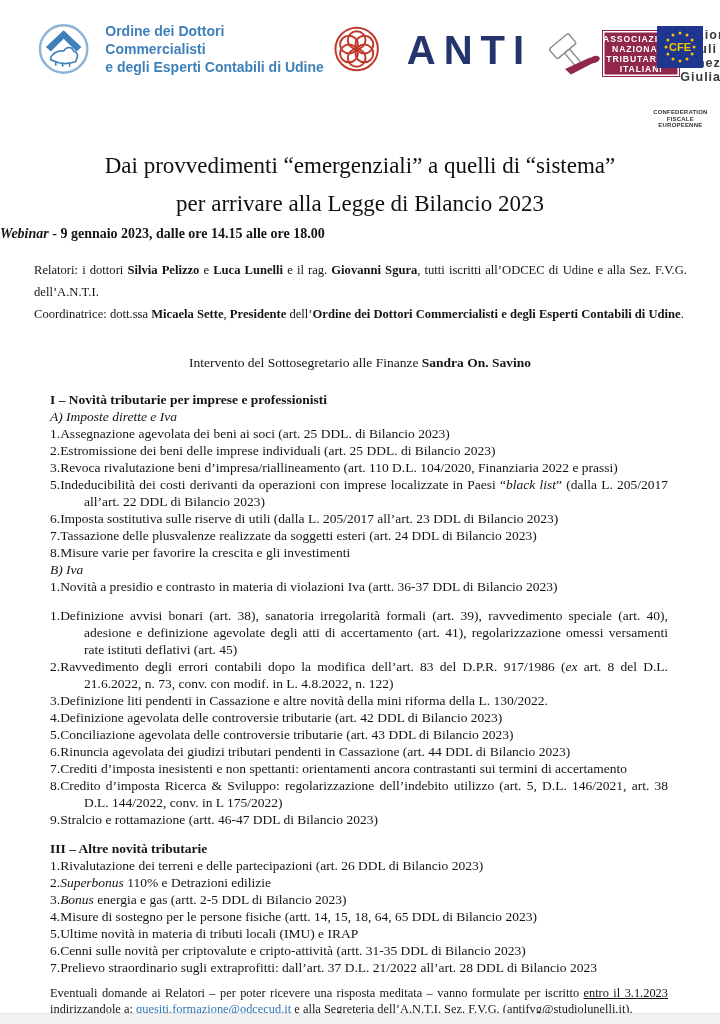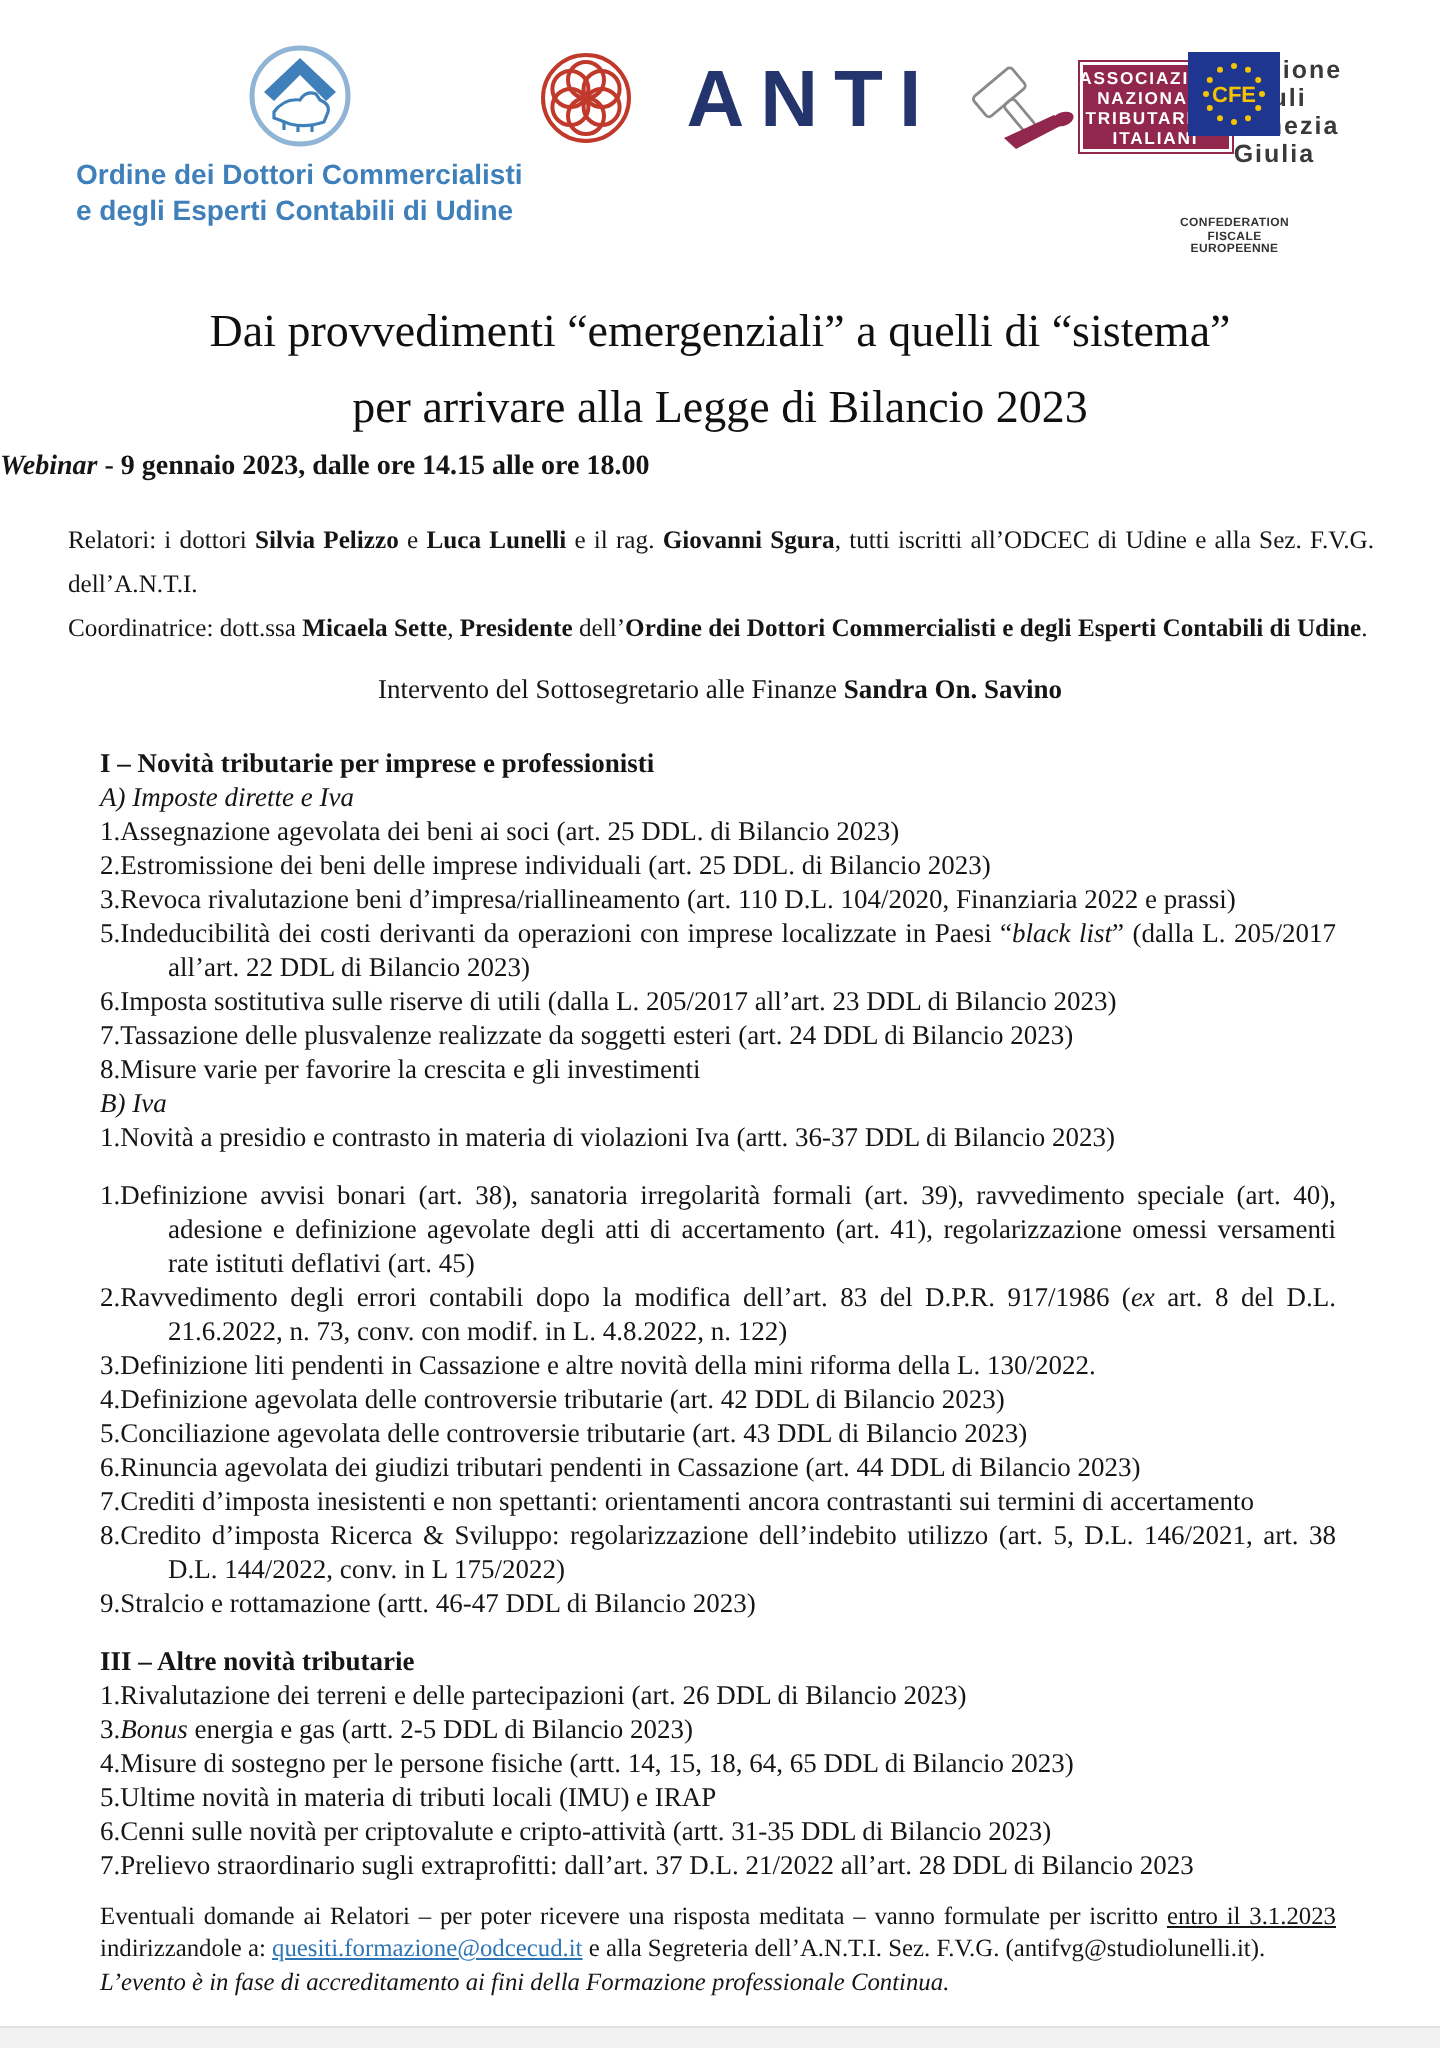--- a/index.html
+++ b/index.html
@@ -5,21 +5,21 @@
   :root{
     --odcec-blue:#4080ba; --rosette-red:#c0392b; --anti-navy:#24356e;
     --banner-maroon:#92274d; --cfe-blue:#1f3690; --cfe-yellow:#f5c400;
     --link-blue:#2e75b6;
   }
   html,body{margin:0;padding:0;background:#ffffff;}
   .page{position:relative;width:720px;height:1024px;background:#fff;overflow:hidden;
         font-family:"Liberation Serif", serif;color:#151515;}
   
   .header{display:flex;align-items:flex-start;padding:22px 12px 0 38px;}
-  .odcec{display:flex;align-items:center;gap:4px;flex-direction:column;}
+  .odcec{display:flex;align-items:center;gap:16px;}
   .odcec-text{color:var(--odcec-blue);font-family:"Liberation Sans",sans-serif;
               font-weight:bold;font-size:14px;line-height:18px;}
   .rosette{margin-left:8px;margin-top:3px;}
   .anti{margin-left:26px;display:flex;flex-direction:row;align-items:center;width:234px;}
   .anti-top{display:flex;align-items:flex-start;gap:6px;height:44px;}
   .anti-word{font-family:"Liberation Sans",sans-serif;font-weight:bold;color:var(--anti-navy);
              font-size:40px;line-height:38px;letter-spacing:8px;}
   .anti-banner{margin-top:1px;width:100%;box-sizing:border-box;background:var(--banner-maroon);
                box-shadow:inset 0 0 0 1.5px #fff;border:1px solid var(--banner-maroon);
                color:#fff;font-family:"Liberation Sans",sans-serif;font-size:8.6px;font-weight:bold;
@@ -28,21 +28,21 @@
                 font-size:12.5px;color:#3a3a3a;letter-spacing:1px;}
   .cfe{margin-left:12px;display:flex;flex-direction:column;align-items:center;width:56px;margin-top:4px;gap:38px;}
   .cfe-caption{margin-top:3px;font-family:"Liberation Sans",sans-serif;font-weight:bold;
                font-size:6px;line-height:6.5px;color:#333;text-align:center;letter-spacing:0.2px;}
   
   .title{margin-top:18px;text-align:center;font-size:23px;line-height:38px;color:#101010;}
   .subtitle{margin-top:3px;font-size:14px;}
   
   .speakers{margin:17px 33px 0 34px;font-size:12.6px;line-height:22px;}
   .justify-full{text-align:justify;text-align-last:justify;}
-  .intervento{margin-top:12px;text-align:center;font-size:13.5px;}
+  .intervento{margin-top:30px;text-align:center;font-size:13.5px;}
   
   .sections{margin:20px 52px 0 50px;font-size:13.5px;line-height:17px;}
   .sec + .sec{margin-top:12px;}
   .sec-h{font-weight:bold;}
   .item{padding-left:34px;text-indent:-34px;text-align:justify;}
   .item.sub{font-style:italic;}
   
   .footer{margin:9px 52px 0 50px;font-size:12.4px;line-height:16.5px;}
   .fpara.justify{text-align:justify;}
   .page-edge{position:absolute;left:0;bottom:0;width:100%;height:10px;background:#f2f2f2;
@@ -159,20 +159,21 @@
         <div class="item"><span>4.Definizione agevolata delle controversie tributarie (art. 42 DDL di Bilancio 2023)</span></div>
         <div class="item"><span>5.Conciliazione agevolata delle controversie tributarie (art. 43 DDL di Bilancio 2023)</span></div>
         <div class="item"><span>6.Rinuncia agevolata dei giudizi tributari pendenti in Cassazione (art. 44 DDL di Bilancio 2023)</span></div>
         <div class="item"><span>7.Crediti d’imposta inesistenti e non spettanti: orientamenti ancora contrastanti sui termini di accertamento</span></div>
         <div class="item"><span>8.Credito d’imposta Ricerca &amp; Sviluppo: regolarizzazione dell’indebito utilizzo (art. 5, D.L. 146/2021, art. 38 D.L. 144/2022, conv. in L 175/2022)</span></div>
         <div class="item"><span>9.Stralcio e rottamazione (artt. 46-47 DDL di Bilancio 2023)</span></div>
       </div>
       <div class="sec">
         <div class="sec-h">III – Altre novità tributarie</div>
         <div class="item"><span>1.Rivalutazione dei terreni e delle partecipazioni (art. 26 DDL di Bilancio 2023)</span></div>
+        <div class="item"><span>2.</span><span class="i">Superbonus</span><span> 110% e Detrazioni edilizie</span></div>
         <div class="item"><span>3.</span><span class="i">Bonus</span><span> energia e gas (artt. 2-5 DDL di Bilancio 2023)</span></div>
         <div class="item"><span>4.Misure di sostegno per le persone fisiche (artt. 14, 15, 18, 64, 65 DDL di Bilancio 2023)</span></div>
         <div class="item"><span>5.Ultime novità in materia di tributi locali (IMU) e IRAP</span></div>
         <div class="item"><span>6.Cenni sulle novità per criptovalute e cripto-attività (artt. 31-35 DDL di Bilancio 2023)</span></div>
         <div class="item"><span>7.Prelievo straordinario sugli extraprofitti: dall’art. 37 D.L. 21/2022 all’art. 28 DDL di Bilancio 2023</span></div>
       </div>
     </div>
 
   <div class="footer">
     <div class="fpara justify"><span>Eventuali domande ai Relatori – per poter ricevere una risposta meditata – vanno formulate per iscritto </span><span class="u">entro il 3.1.2023</span><span> indirizzandole a: </span><a href="#" class="link">quesiti.formazione@odcecud.it</a><span> e alla Segreteria dell’A.N.T.I. Sez. F.V.G. (antifvg@studiolunelli.it).</span></div>

